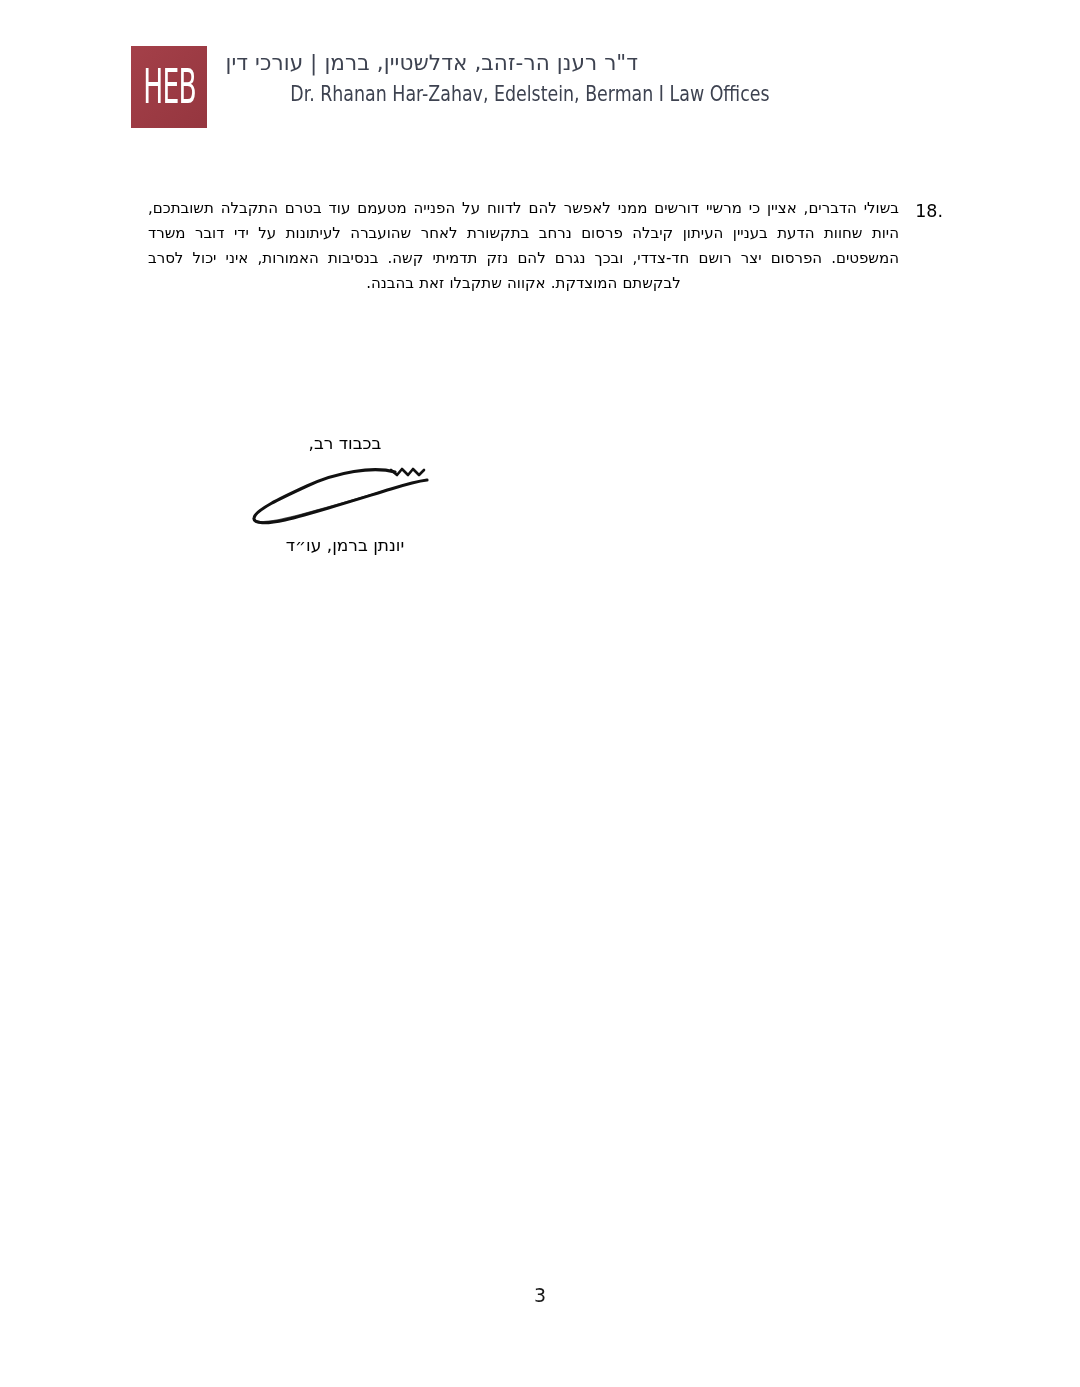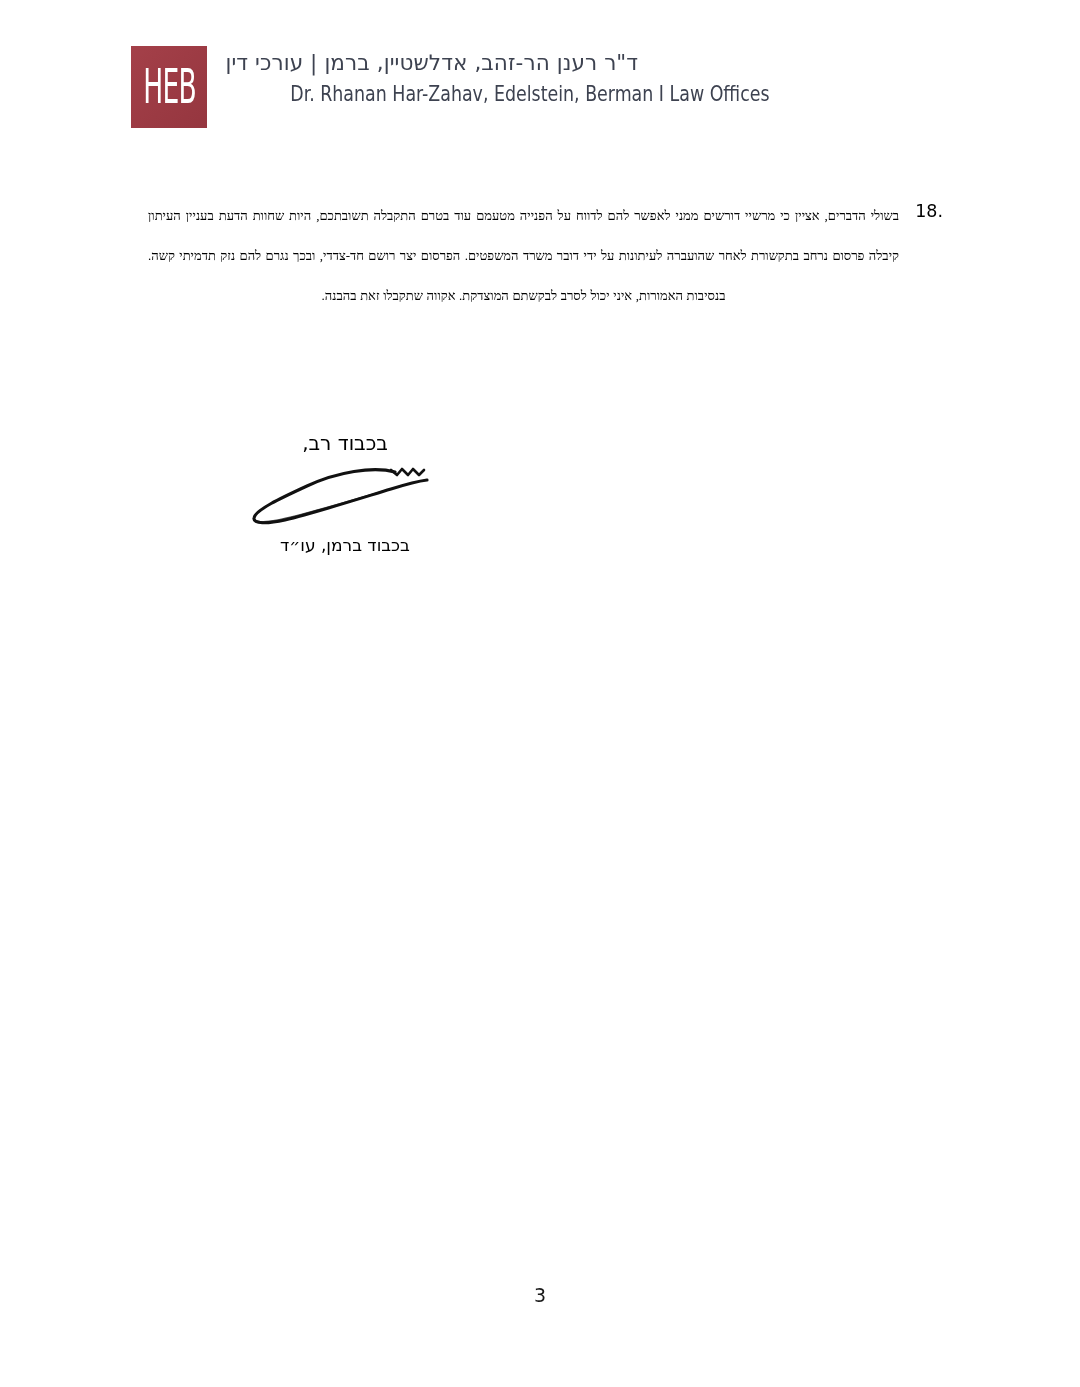--- a/index.html
+++ b/index.html
@@ -108,40 +108,39 @@
     text-align: right;
     font-size: 17.5px;
     line-height: 31.5px;
     direction: ltr;
     unicode-bidi: embed;
     padding-left: 6px;
     box-sizing: border-box;
   }
   .item-body {
     flex: 1 1 auto;
-    font-size: 13px;
-    line-height: 40px;
+    font-size: 15px;
+    line-height: 25px;
     text-align: justify;
     text-align-last: center;
     direction: rtl;
     word-spacing: 0.4px;
-    font-family: Liberation Serif, serif;
   }
 
   
   .signature-block {
     position: absolute;
     top: 430px;
     left: 215px;
     width: 260px;
     direction: rtl;
     text-align: center;
   }
   .sig-closing {
-    font-size: 20px;
+    font-size: 17px;
     line-height: 26px;
     direction: rtl;
     text-align: center;
   }
   .sig-graphic {
     width: 200px;
     height: 70px;
     margin: 4px auto 0 auto;
     display: block;
   }
@@ -199,18 +198,18 @@
 
     <svg class="sig-graphic" viewBox="0 0 200 70" xmlns="http://www.w3.org/2000/svg">
       <g fill="none" stroke="#111111" stroke-linecap="round" stroke-linejoin="round">
         <path d="M150 12 C128 6, 92 12, 62 26 C36 38, 10 50, 9 58 C8 64, 22 64, 40 60
                  C66 54, 110 40, 146 29 C162 24, 174 21, 182 20" stroke-width="3.1"></path>
         <path d="M9 58 C9 62, 18 63, 33 60 C58 55, 104 41, 142 30" stroke-width="1.5" opacity="0.75"></path>
         <path d="M146 10 l6 5 l5 -6 l6 6 l5 -6 l6 6 l5 -5" stroke-width="2.6"></path>
       </g>
     </svg>
 
-    <div class="sig-name">בכבוד ברמן, עו״ד</div>
+    <div class="sig-name">יונתן ברמן, עו״ד</div>
   </div>
 
   <div class="page-number">3</div>
 
 </div>
 
 </body></html>

